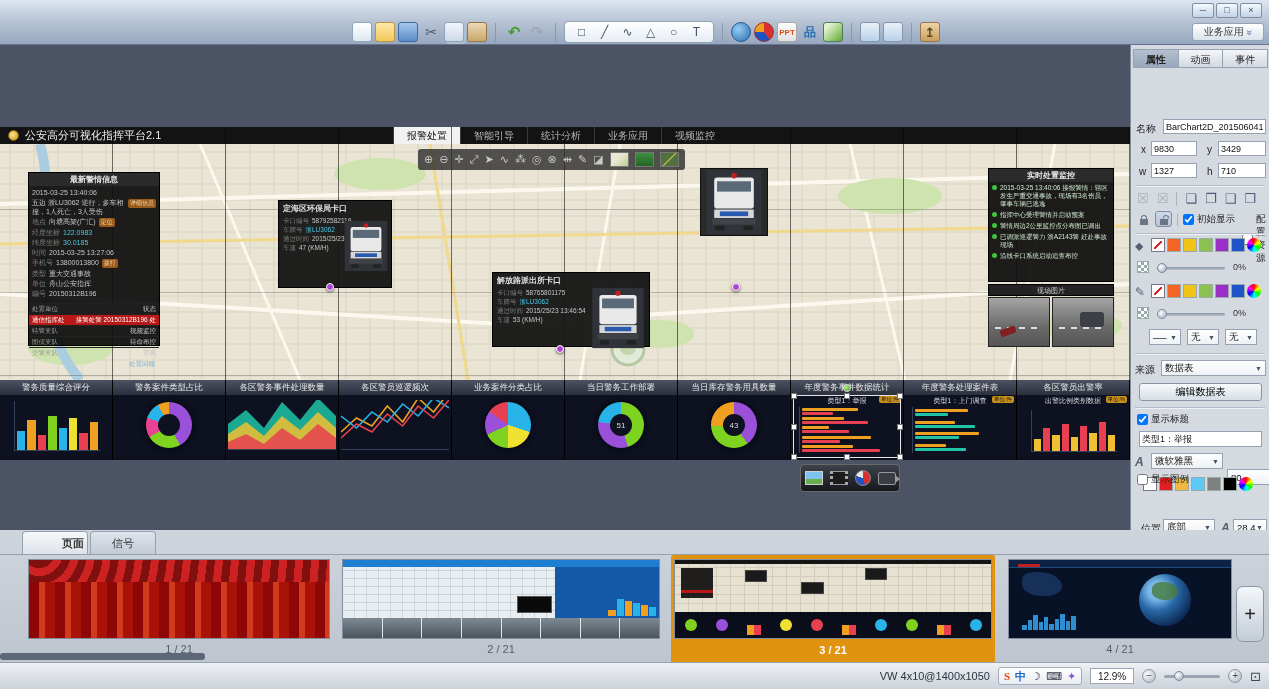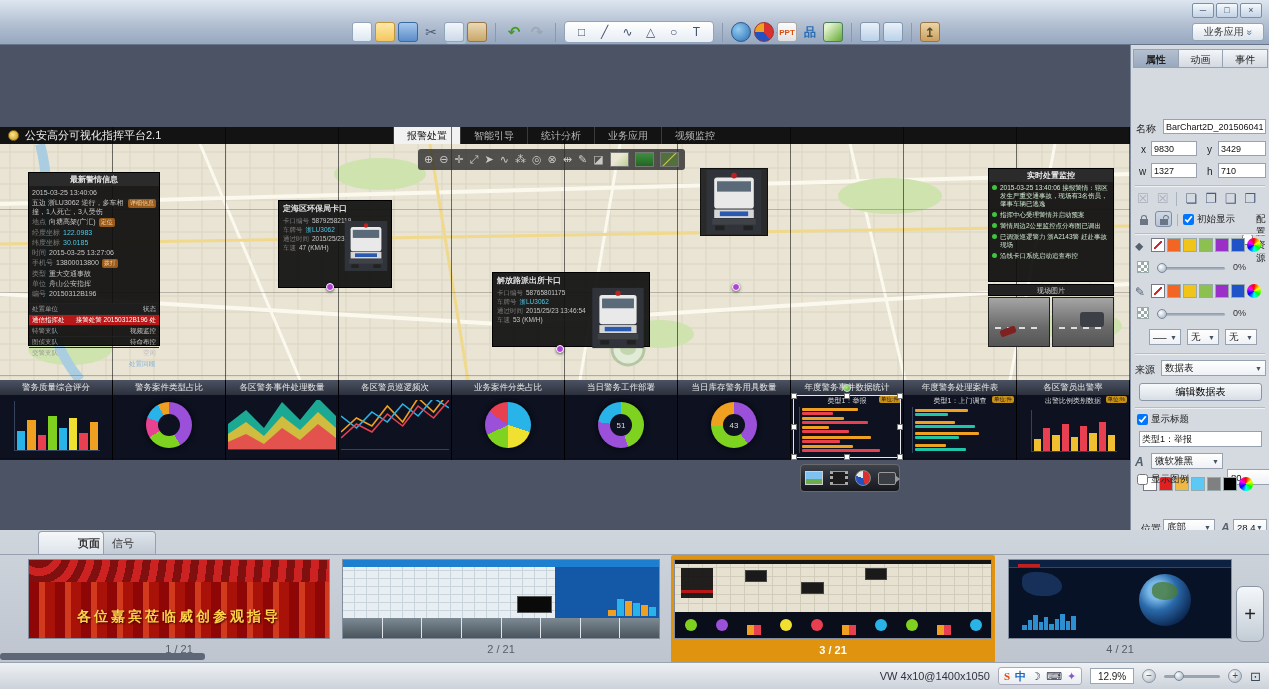--- a/index.html
+++ b/index.html
@@ -858,27 +858,26 @@
     <span class="abs toolico" style="left:90px;top:476px;font-style:italic;font-weight:bold">A</span>
     <div class="dd abs" style="left:102px;top:474px;width:34px">
       <span>28.4</span>
         <span class="caret">▼</span>
     </div>
   </div>
 
   <div id="pagespanel">
     <div class="topline"></div>
     <div id="pg-tabs">
-        <div class="pgtab active" style="left: 38px; padding-left: 36px;">页面</div>
+        <div class="pgtab active" style="left: 22px; padding-left: 36px;">页面</div>
         <div class="pgtab" style="left: 90px;">信号</div>
       </div>
     <div id="thumbs">
         <div class="thumb curtain" style="left: 28px; width: 302px;">
           <div class="valance"></div>
-          <div class="l2">各位嘉宾莅临威创参观指导</div>
         </div>
         <div class="tcap" style="left: 28px; width: 302px;">1 / 21</div>
         <div class="thumb traffic" style="left: 342px; width: 318px;">
           <div class="tbar"></div>
           <div class="tmap"></div>
           <div class="tpanel"></div>
           <div class="tvideo"></div>
           <div class="tchart">
             <i style="height: 6px;"></i>
             <i style="height: 17px;"></i>

